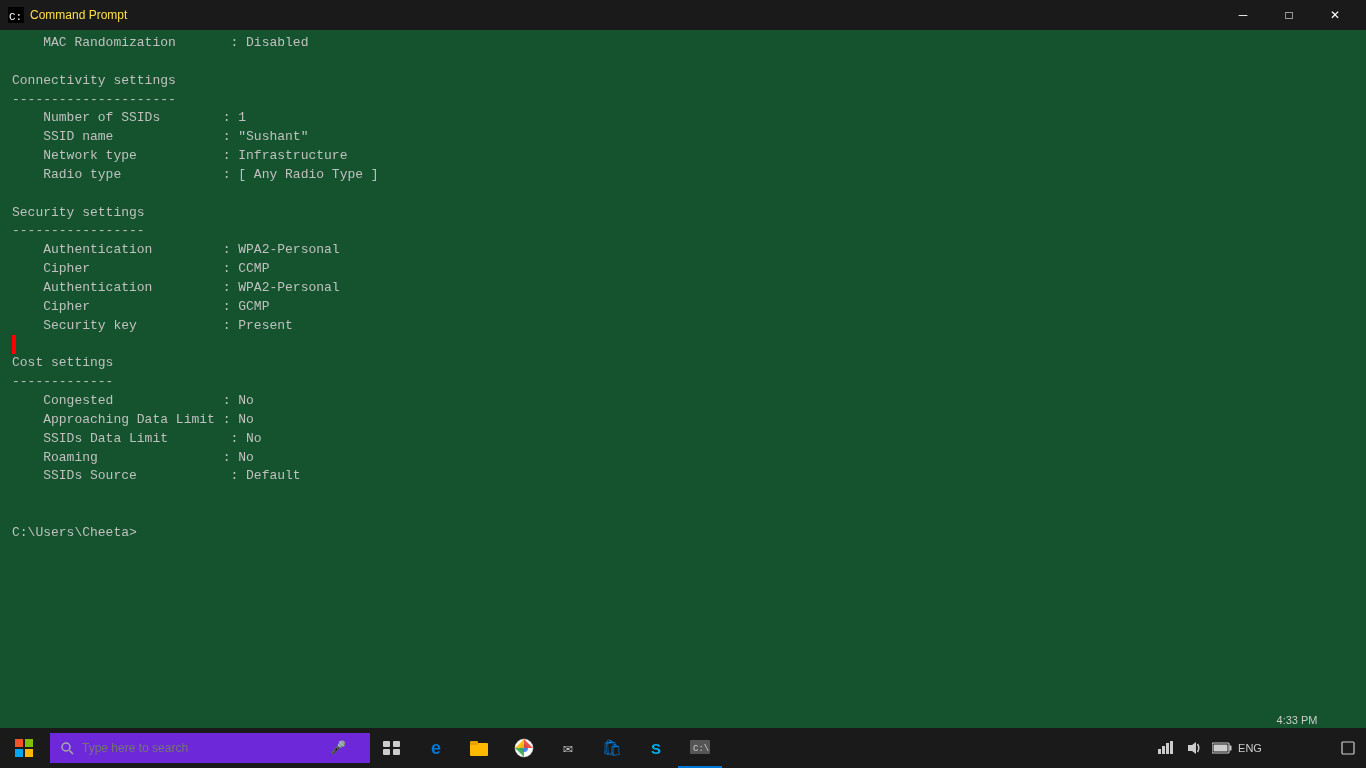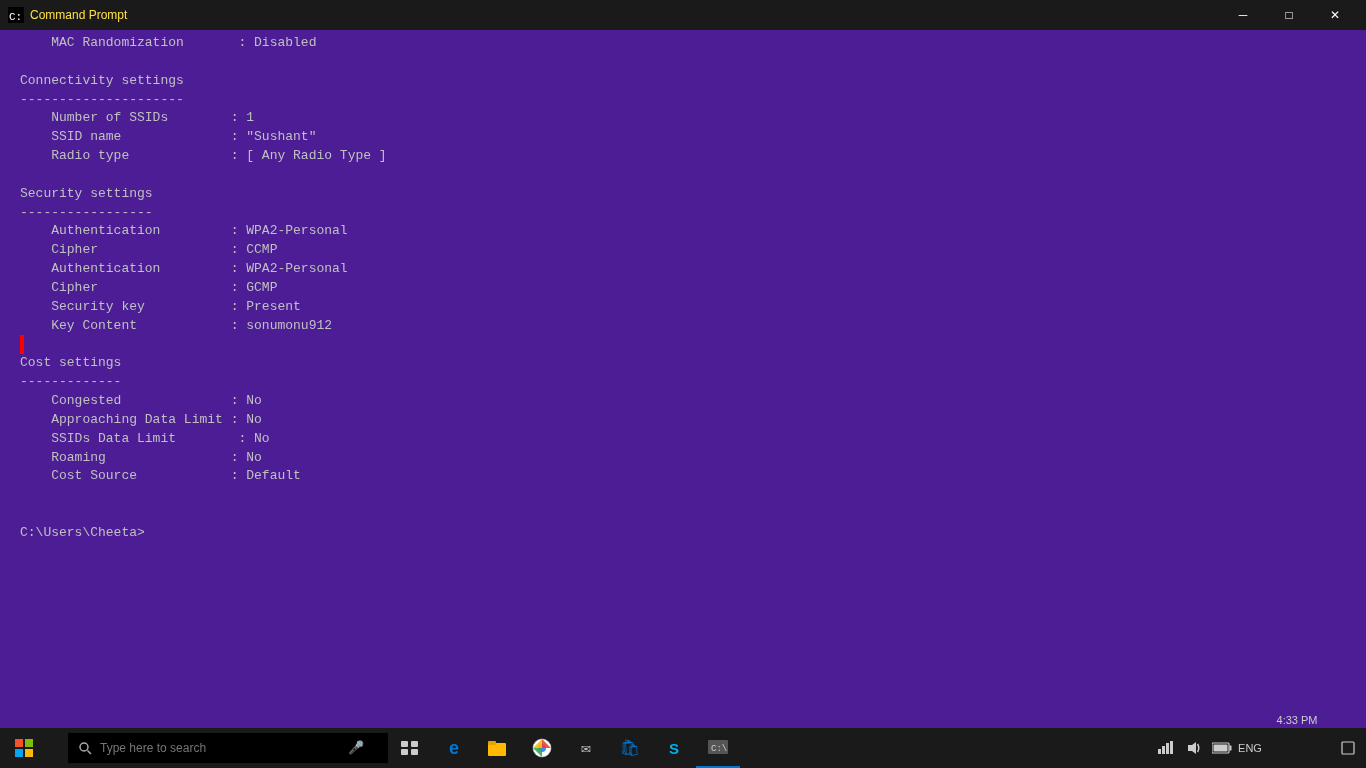--- a/index.html
+++ b/index.html
@@ -51,22 +51,22 @@
       font-size: 12px;
       font-family: 'Segoe UI', sans-serif;
       cursor: pointer;
       background: transparent;
     }
 
     
     #terminal {
       width: 100%;
       height: calc(768px - 30px - 40px);
-      background: #4c1d95;
-      padding: 4px 20px;
+      background: #14532d;
+      padding: 4px 12px;
       overflow: hidden;
       font-size: 13px;
       line-height: 1.45;
       color: #c0c0c0;
       white-space: pre;
     }
 
     
     #taskbar {
       position: absolute;
@@ -84,27 +84,27 @@
       height: 40px;
       display: flex;
       align-items: center;
       justify-content: center;
       cursor: pointer;
     }
 
     #search-bar {
       width: 320px;
       height: 30px;
-      background: #000000;
+      background: #6d28d9;
       border: none;
       display: flex;
       align-items: center;
       padding: 0 10px;
       gap: 8px;
-      margin-left: 20px;
+      margin-left: 2px;
     }
     #search-input {
       background: transparent;
       border: none;
       outline: none;
       color: #aaa;
       font-size: 12px;
       font-family: 'Segoe UI', sans-serif;
       width: 240px;
     }
@@ -196,38 +196,38 @@
     <div class="title-btn close">✕</div>
   </div>
 </div>
 
 <div id="terminal"><span>    MAC Randomization       : Disabled
 </span><span>
 </span><span>Connectivity settings
 </span><span>---------------------
 </span><span>    Number of SSIDs        : 1
 </span><span>    SSID name              : "Sushant"
+</span><span>    Network type           : Infrastructure
 </span><span>    Radio type             : [ Any Radio Type ]
 </span><span>
 </span><span>Security settings
 </span><span>-----------------
 </span><span>    Authentication         : WPA2-Personal
 </span><span>    Cipher                 : CCMP
 </span><span>    Authentication         : WPA2-Personal
 </span><span>    Cipher                 : GCMP
 </span><span>    Security key           : Present
-</span><span>    Key Content            : sonumonu912
 </span><span><span style="border:2px solid red;display:inline;"></span>
 </span><span>Cost settings
 </span><span>-------------
 </span><span>    Congested              : No
 </span><span>    Approaching Data Limit : No
 </span><span>    SSIDs Data Limit        : No
 </span><span>    Roaming                : No
-</span><span>    Cost Source            : Default
+</span><span>    SSIDs Source            : Default
 </span><span>
 </span><span>
 </span><span>C:\Users\Cheeta&gt;
 </span></div>
 
 <div id="taskbar">
 
   <div id="start-btn">
     <svg width="18" height="18" viewBox="0 0 18 18">
       <rect x="0" y="0" width="8" height="8" fill="#f35325"></rect>

